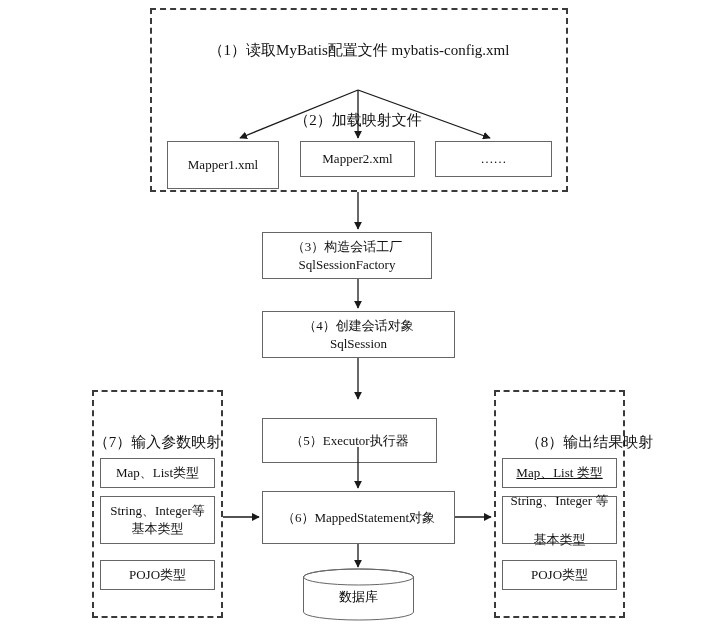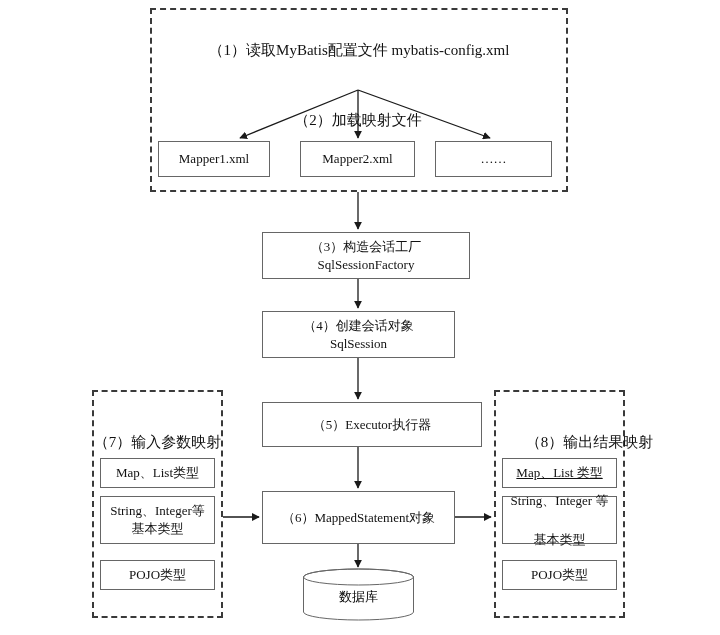--- a/index.html
+++ b/index.html
@@ -62,28 +62,28 @@
     align-items: center;
     justify-content: center;
     text-align: center;
     line-height: 1.35;
     font-size: 13px;
     color: #111111;
   }
   .box .l1, .box .l2 { display: block; white-space: nowrap; }
 
   
-  #box-mapper1 { left: 158px; top: 141px; width: 112px; height: 36px; }
+  #box-mapper1 { left: 167px; top: 141px; width: 112px; height: 48px; }
   #box-mapper2 { left: 300px; top: 141px; width: 115px; height: 36px; }
   #box-mapper-more { left: 435px; top: 141px; width: 117px; height: 36px; }
 
   
-  #box-factory   { left: 262px; top: 232px; width: 208px; height: 47px; }
+  #box-factory   { left: 262px; top: 232px; width: 170px; height: 47px; }
   #box-session   { left: 262px; top: 311px; width: 193px; height: 47px; }
-  #box-executor  { left: 262px; top: 402px; width: 220px; height: 45px; justify-content: center; }
+  #box-executor  { left: 262px; top: 418px; width: 175px; height: 45px; justify-content: center; }
   #box-mapped    { left: 262px; top: 491px; width: 193px; height: 53px; }
 
   
   #in-maplist { left: 100px; top: 458px; width: 115px; height: 30px; }
   #in-basic   { left: 100px; top: 496px; width: 115px; height: 48px; }
   #in-pojo    { left: 100px; top: 560px; width: 115px; height: 30px; }
 
   
   #out-maplist { left: 502px; top: 458px; width: 115px; height: 30px; text-decoration: underline; }
   #out-basic   { left: 502px; top: 496px; width: 115px; height: 48px; gap: 21px; }

